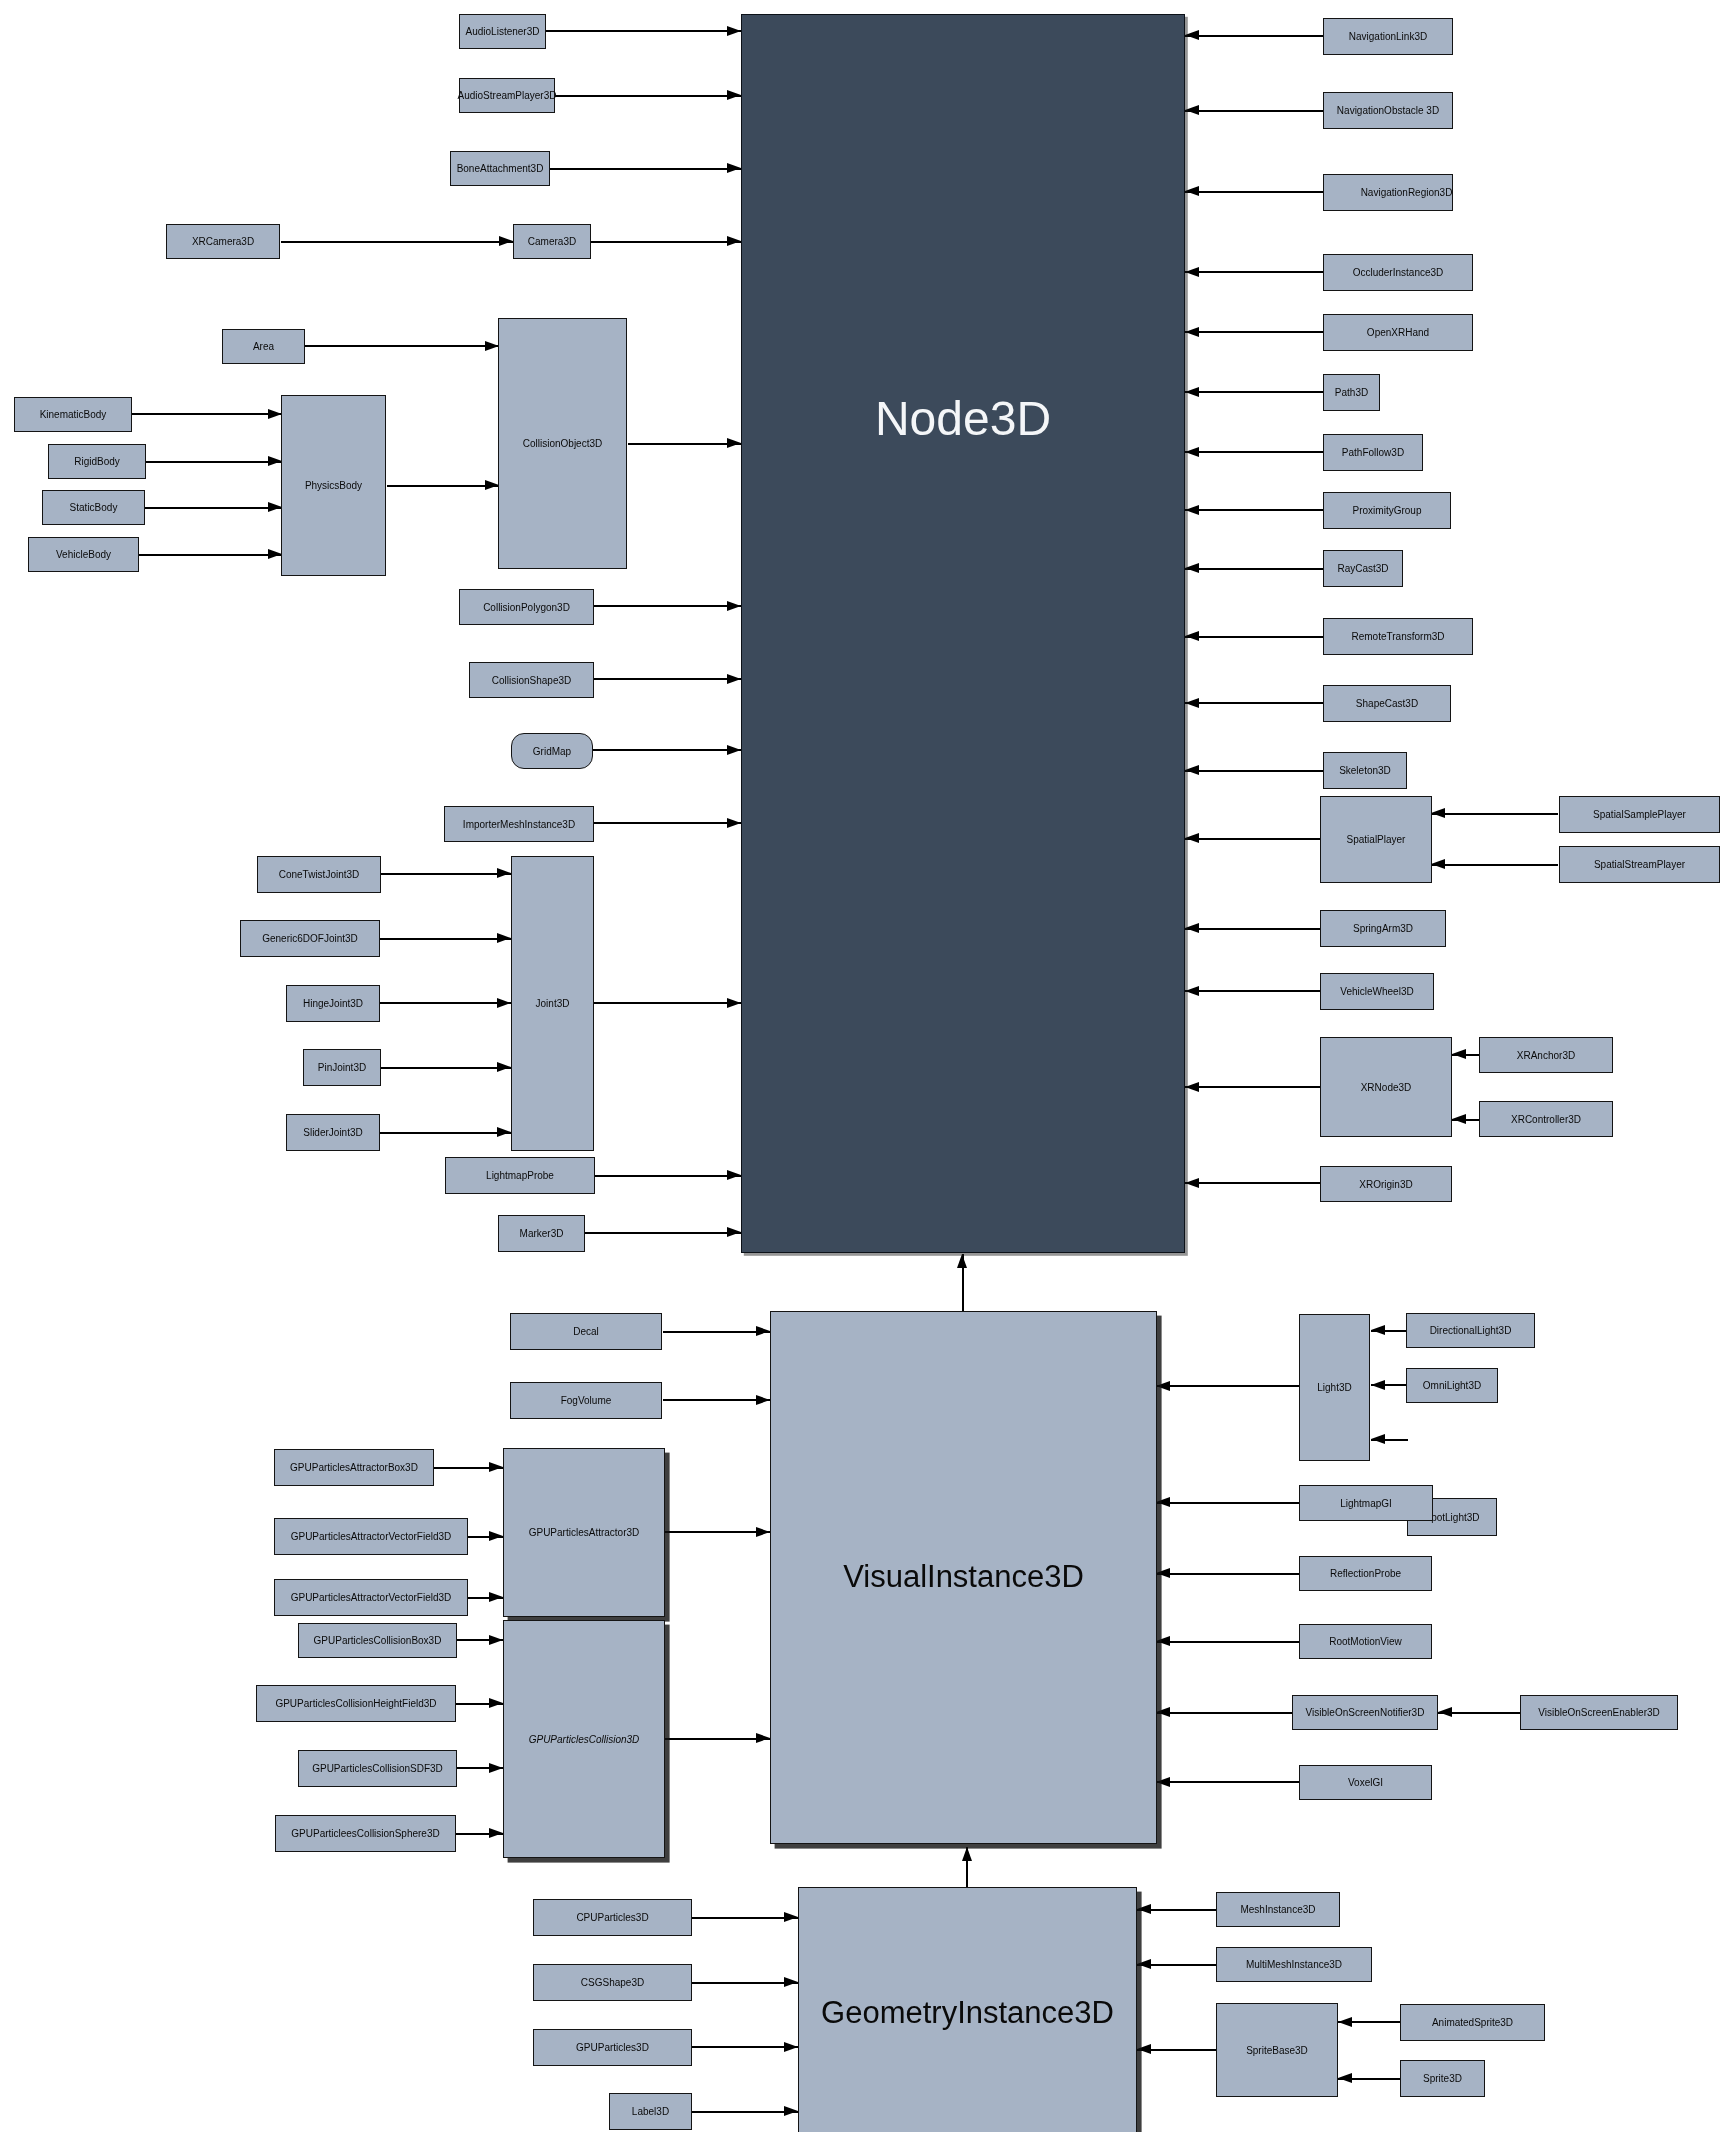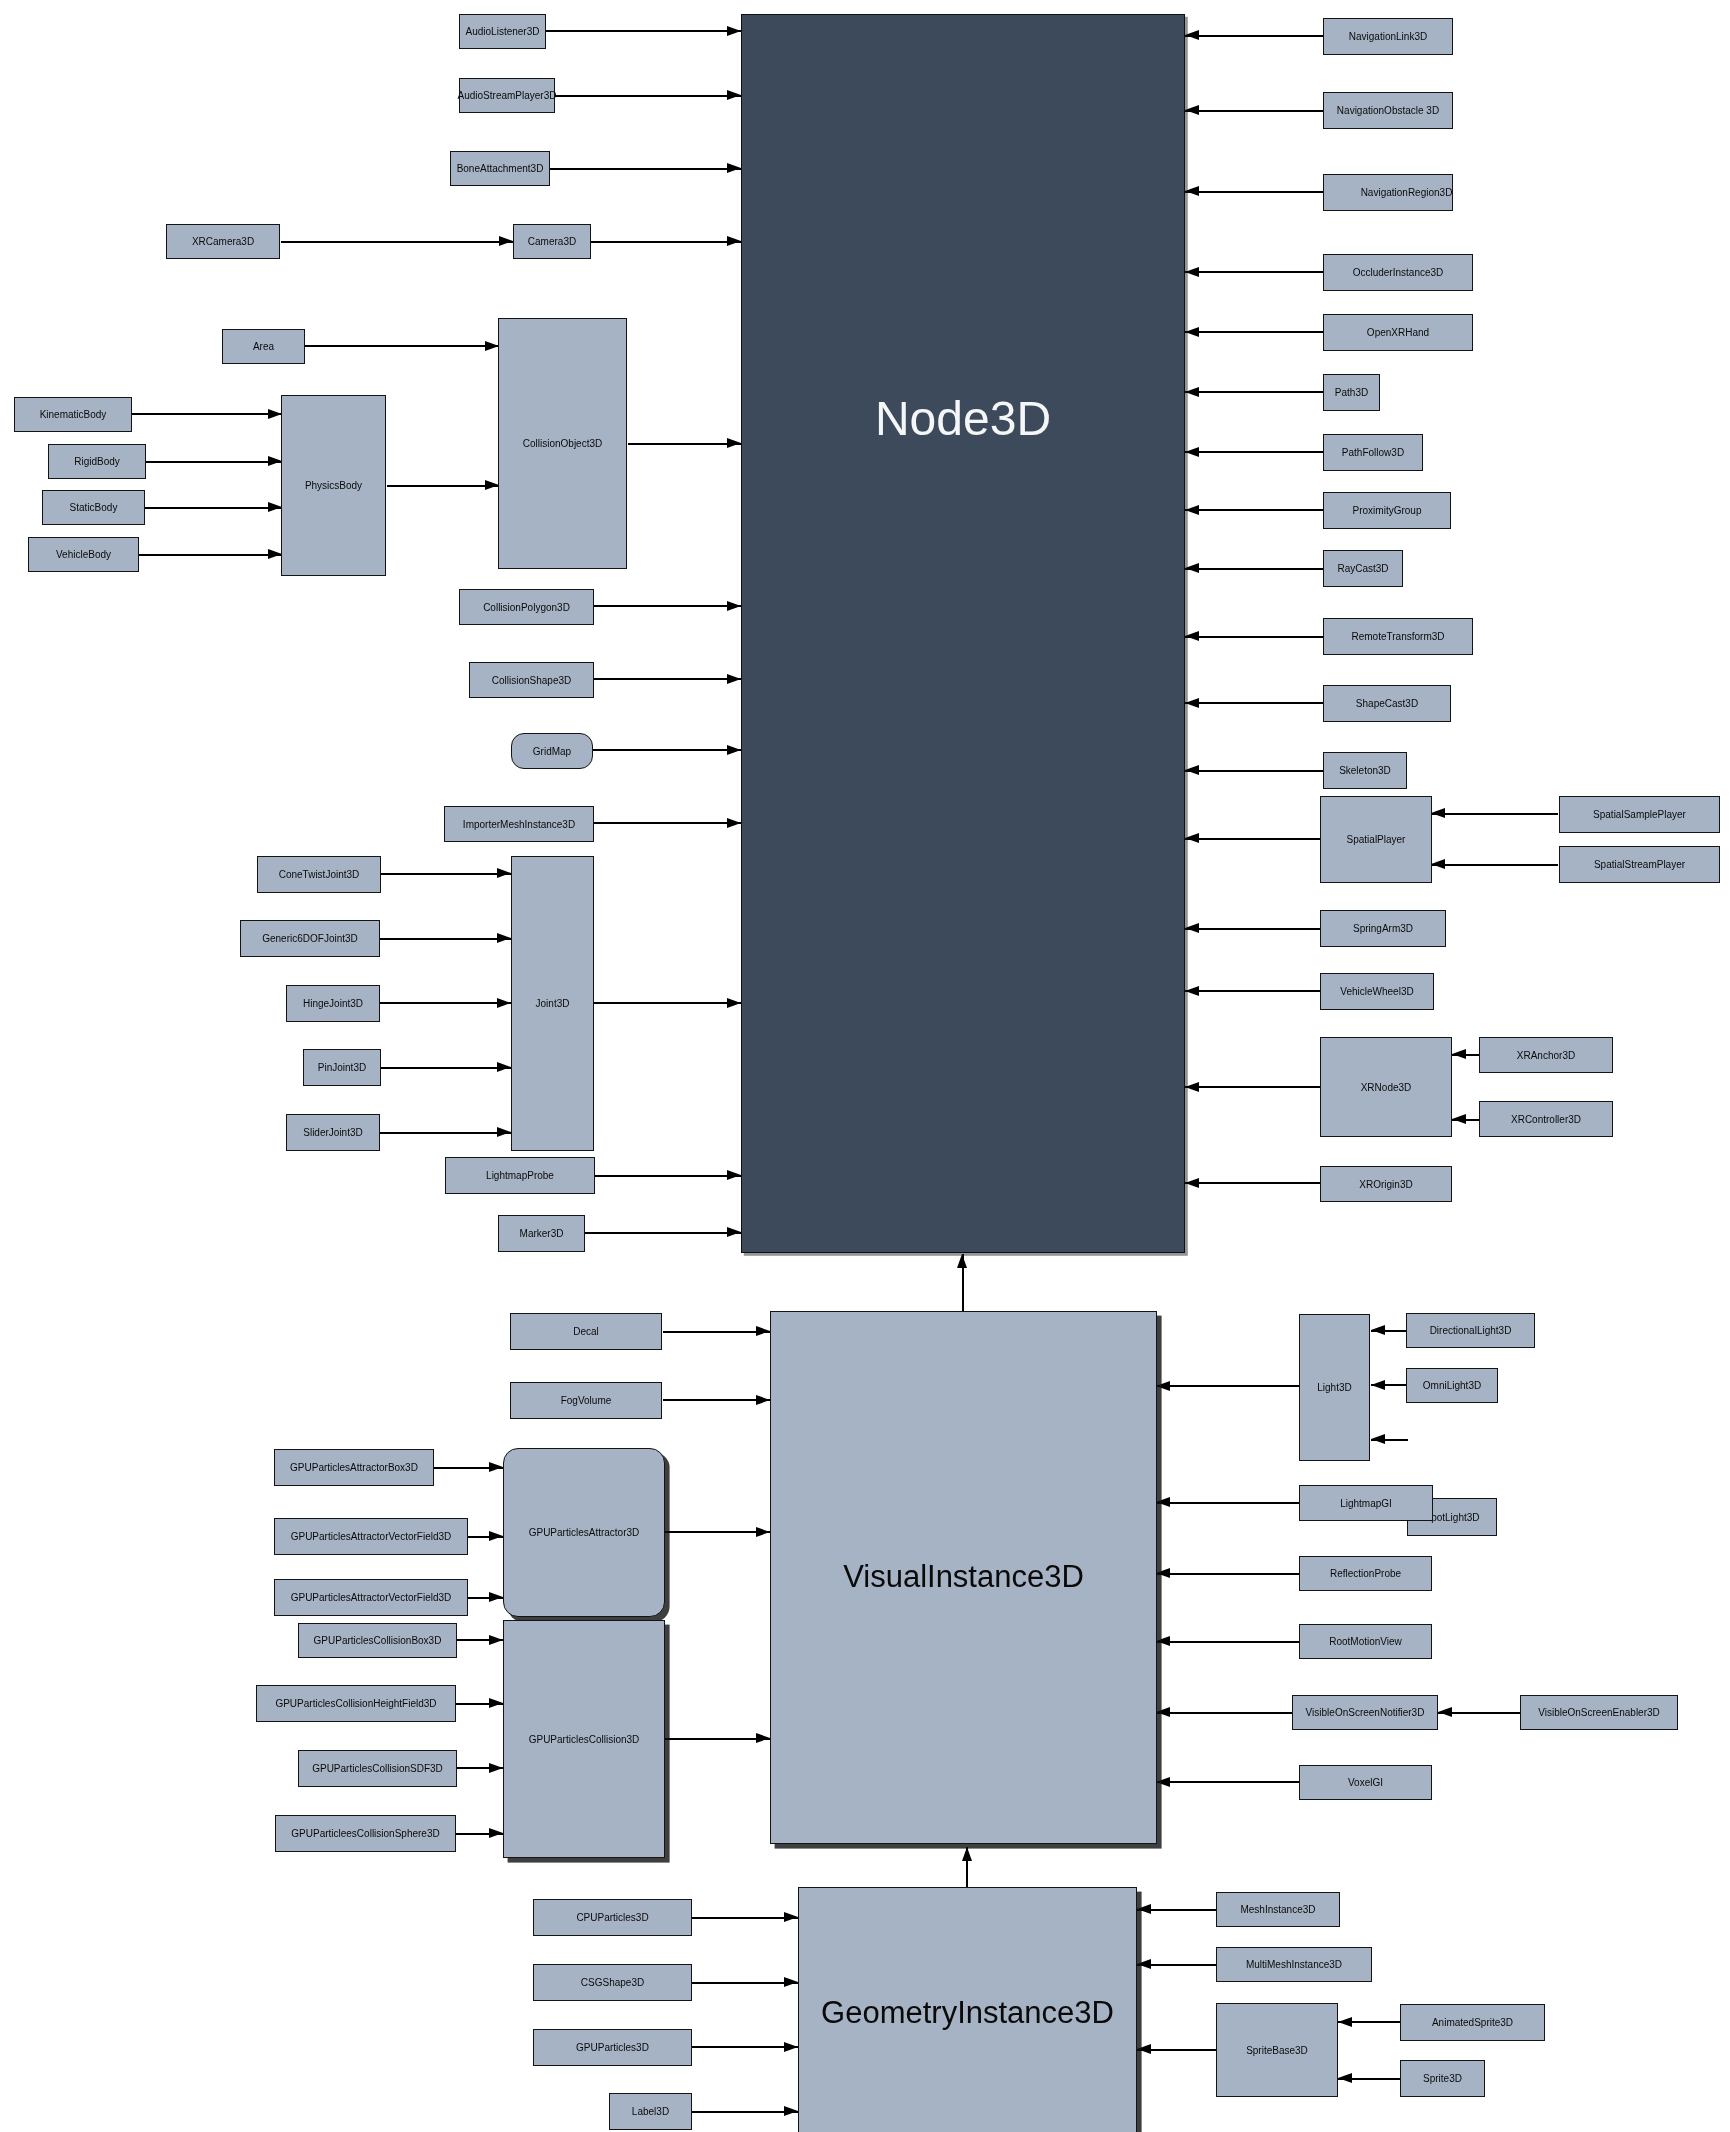--- a/index.html
+++ b/index.html
@@ -229,37 +229,37 @@
     <div class="node k-box" style="left: 1320px; top: 973px; width: 114px; height: 37px;">VehicleWheel3D</div>
     <div class="node k-hub" style="left: 1320px; top: 1037px; width: 132px; height: 100px;">XRNode3D</div>
     <div class="node k-box" style="left: 1479px; top: 1037px; width: 134px; height: 36px;">XRAnchor3D</div>
     <div class="node k-box" style="left: 1479px; top: 1101px; width: 134px; height: 36px;">XRController3D</div>
     <div class="node k-box" style="left: 1320px; top: 1166px; width: 132px; height: 36px;">XROrigin3D</div>
     <div class="node k-box" style="left: 510px; top: 1313px; width: 152px; height: 37px;">Decal</div>
     <div class="node k-box" style="left: 510px; top: 1382px; width: 152px; height: 37px;">FogVolume</div>
     <div class="node k-box" style="left: 274px; top: 1449px; width: 160px; height: 37px;">GPUParticlesAttractorBox3D</div>
     <div class="node k-box" style="left: 274px; top: 1518px; width: 194px; height: 37px;">GPUParticlesAttractorVectorField3D</div>
     <div class="node k-box" style="left: 274px; top: 1579px; width: 194px; height: 37px;">GPUParticlesAttractorVectorField3D</div>
-    <div class="node k-hubshadow" style="left: 503px; top: 1448px; width: 162px; height: 169px; border-radius: 15px;">GPUParticlesAttractor3D</div>
+    <div class="node k-hubshadow" style="left: 503px; top: 1448px; width: 162px; height: 169px;">GPUParticlesAttractor3D</div>
     <div class="node k-major" style="left: 770px; top: 1311px; width: 387px; height: 533px;">VisualInstance3D</div>
     <div class="node k-hub" style="left: 1299px; top: 1314px; width: 71px; height: 147px;">Light3D</div>
     <div class="node k-box" style="left: 1406px; top: 1313px; width: 129px; height: 35px;">DirectionalLight3D</div>
     <div class="node k-box" style="left: 1406px; top: 1368px; width: 92px; height: 35px;">OmniLight3D</div>
     <div class="node k-box" style="left: 1407px; top: 1498px; width: 90px; height: 38px; text-align: center;">SpotLight3D</div>
     <div class="node k-box" style="left: 1299px; top: 1485px; width: 134px; height: 36px;">LightmapGI</div>
     <div class="node k-box" style="left: 1299px; top: 1556px; width: 133px; height: 35px;">ReflectionProbe</div>
     <div class="node k-box" style="left: 1299px; top: 1624px; width: 133px; height: 35px;">RootMotionView</div>
     <div class="node k-box" style="left: 1292px; top: 1695px; width: 146px; height: 35px;">VisibleOnScreenNotifier3D</div>
     <div class="node k-box" style="left: 1520px; top: 1695px; width: 158px; height: 35px;">VisibleOnScreenEnabler3D</div>
     <div class="node k-box" style="left: 1299px; top: 1765px; width: 133px; height: 35px;">VoxelGI</div>
     <div class="node k-box" style="left: 298px; top: 1623px; width: 159px; height: 35px;">GPUParticlesCollisionBox3D</div>
     <div class="node k-box" style="left: 256px; top: 1685px; width: 200px; height: 37px;">GPUParticlesCollisionHeightField3D</div>
     <div class="node k-box" style="left: 298px; top: 1750px; width: 159px; height: 37px;">GPUParticlesCollisionSDF3D</div>
     <div class="node k-box" style="left: 275px; top: 1815px; width: 181px; height: 37px;">GPUParticleesCollisionSphere3D</div>
-    <div class="node k-hubshadow" style="left: 503px; top: 1620px; width: 162px; height: 238px;">GPUParticlesCollision3D</div>
+    <div class="node k-hubshadow" style="left: 503px; top: 1620px; width: 162px; height: 238px; font-style: italic;">GPUParticlesCollision3D</div>
     <div class="node k-box" style="left: 533px; top: 1899px; width: 159px; height: 37px;">CPUParticles3D</div>
     <div class="node k-box" style="left: 533px; top: 1964px; width: 159px; height: 37px;">CSGShape3D</div>
     <div class="node k-box" style="left: 533px; top: 2029px; width: 159px; height: 37px;">GPUParticles3D</div>
     <div class="node k-box" style="left: 609px; top: 2093px; width: 83px; height: 37px;">Label3D</div>
     <div class="node k-major" style="left: 798px; top: 1887px; width: 339px; height: 253px;">GeometryInstance3D</div>
     <div class="node k-box" style="left: 1216px; top: 1892px; width: 124px; height: 35px;">MeshInstance3D</div>
     <div class="node k-box" style="left: 1216px; top: 1947px; width: 156px; height: 35px;">MultiMeshInstance3D</div>
     <div class="node k-hub" style="left: 1216px; top: 2003px; width: 122px; height: 94px;">SpriteBase3D</div>
     <div class="node k-box" style="left: 1400px; top: 2004px; width: 145px; height: 37px;">AnimatedSprite3D</div>
     <div class="node k-box" style="left: 1400px; top: 2060px; width: 85px; height: 37px;">Sprite3D</div>

